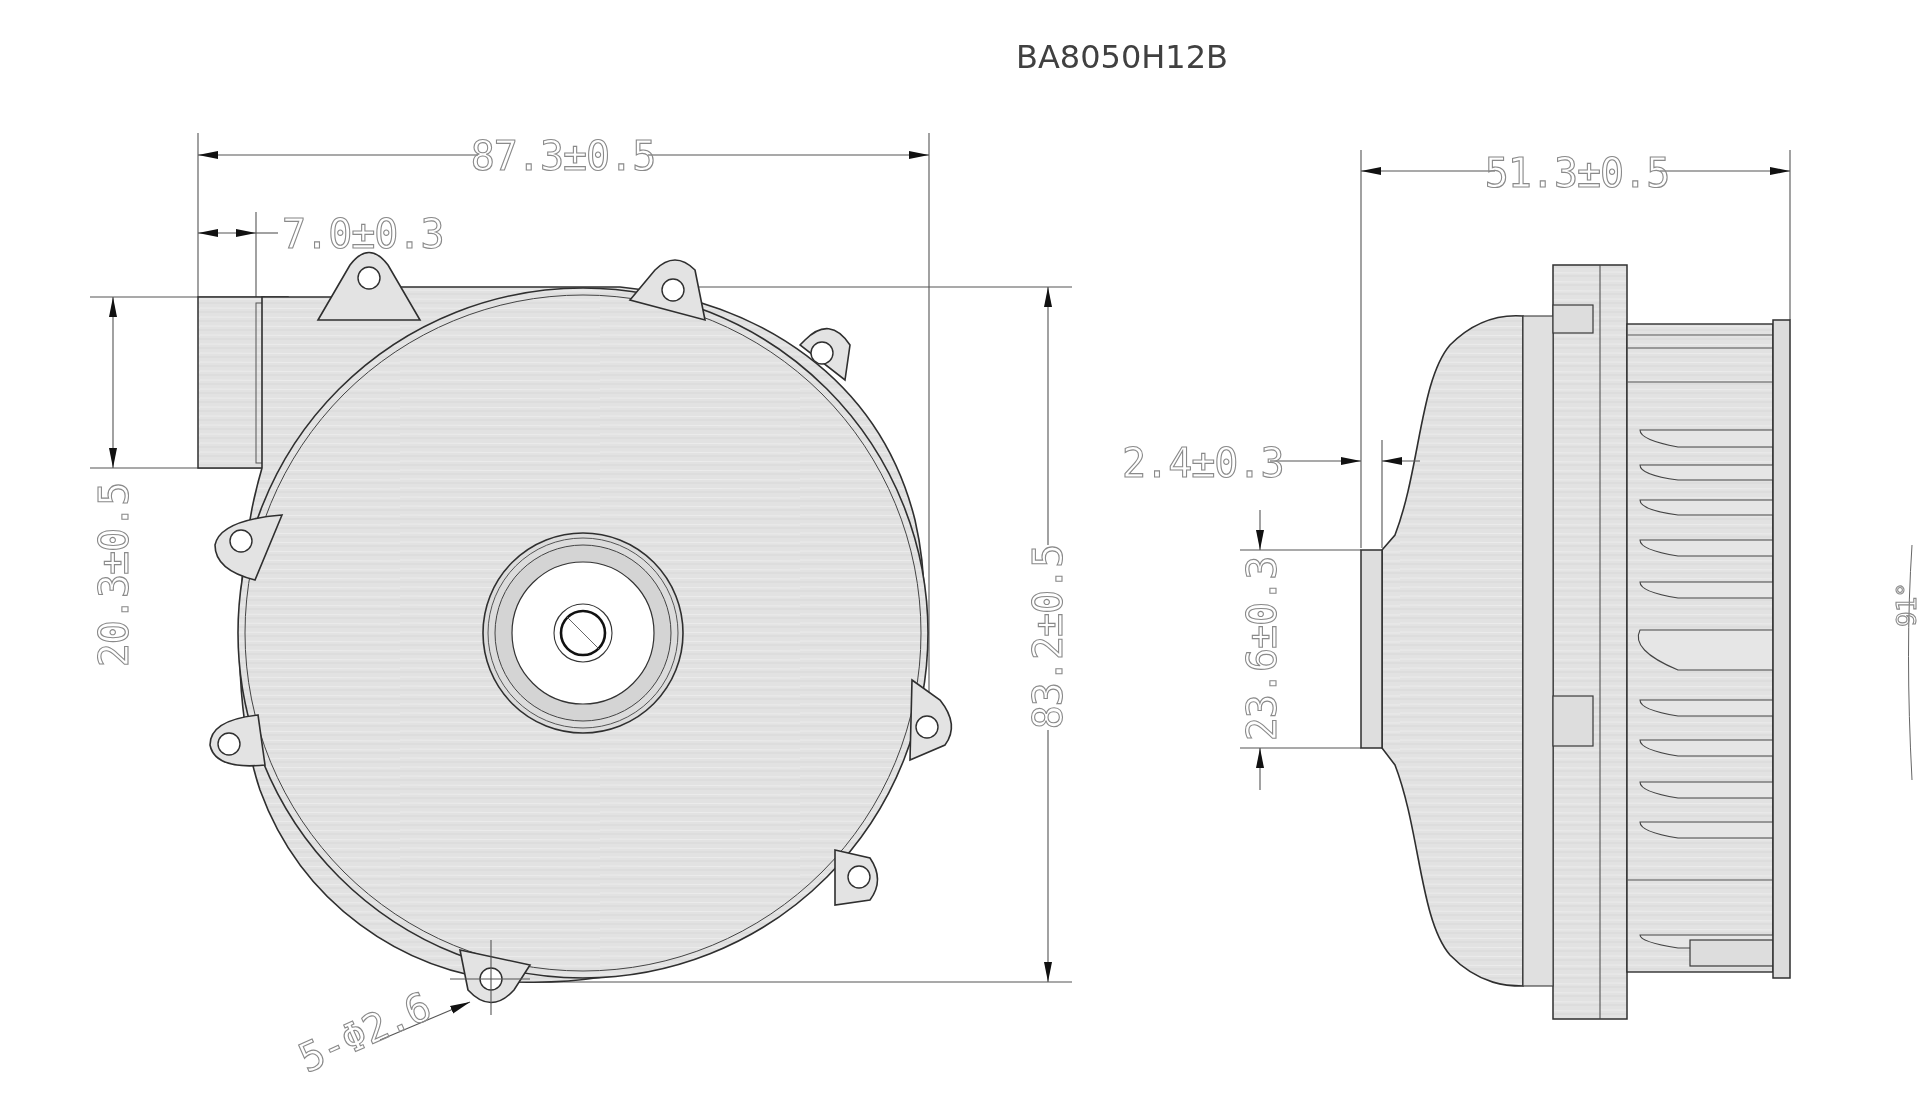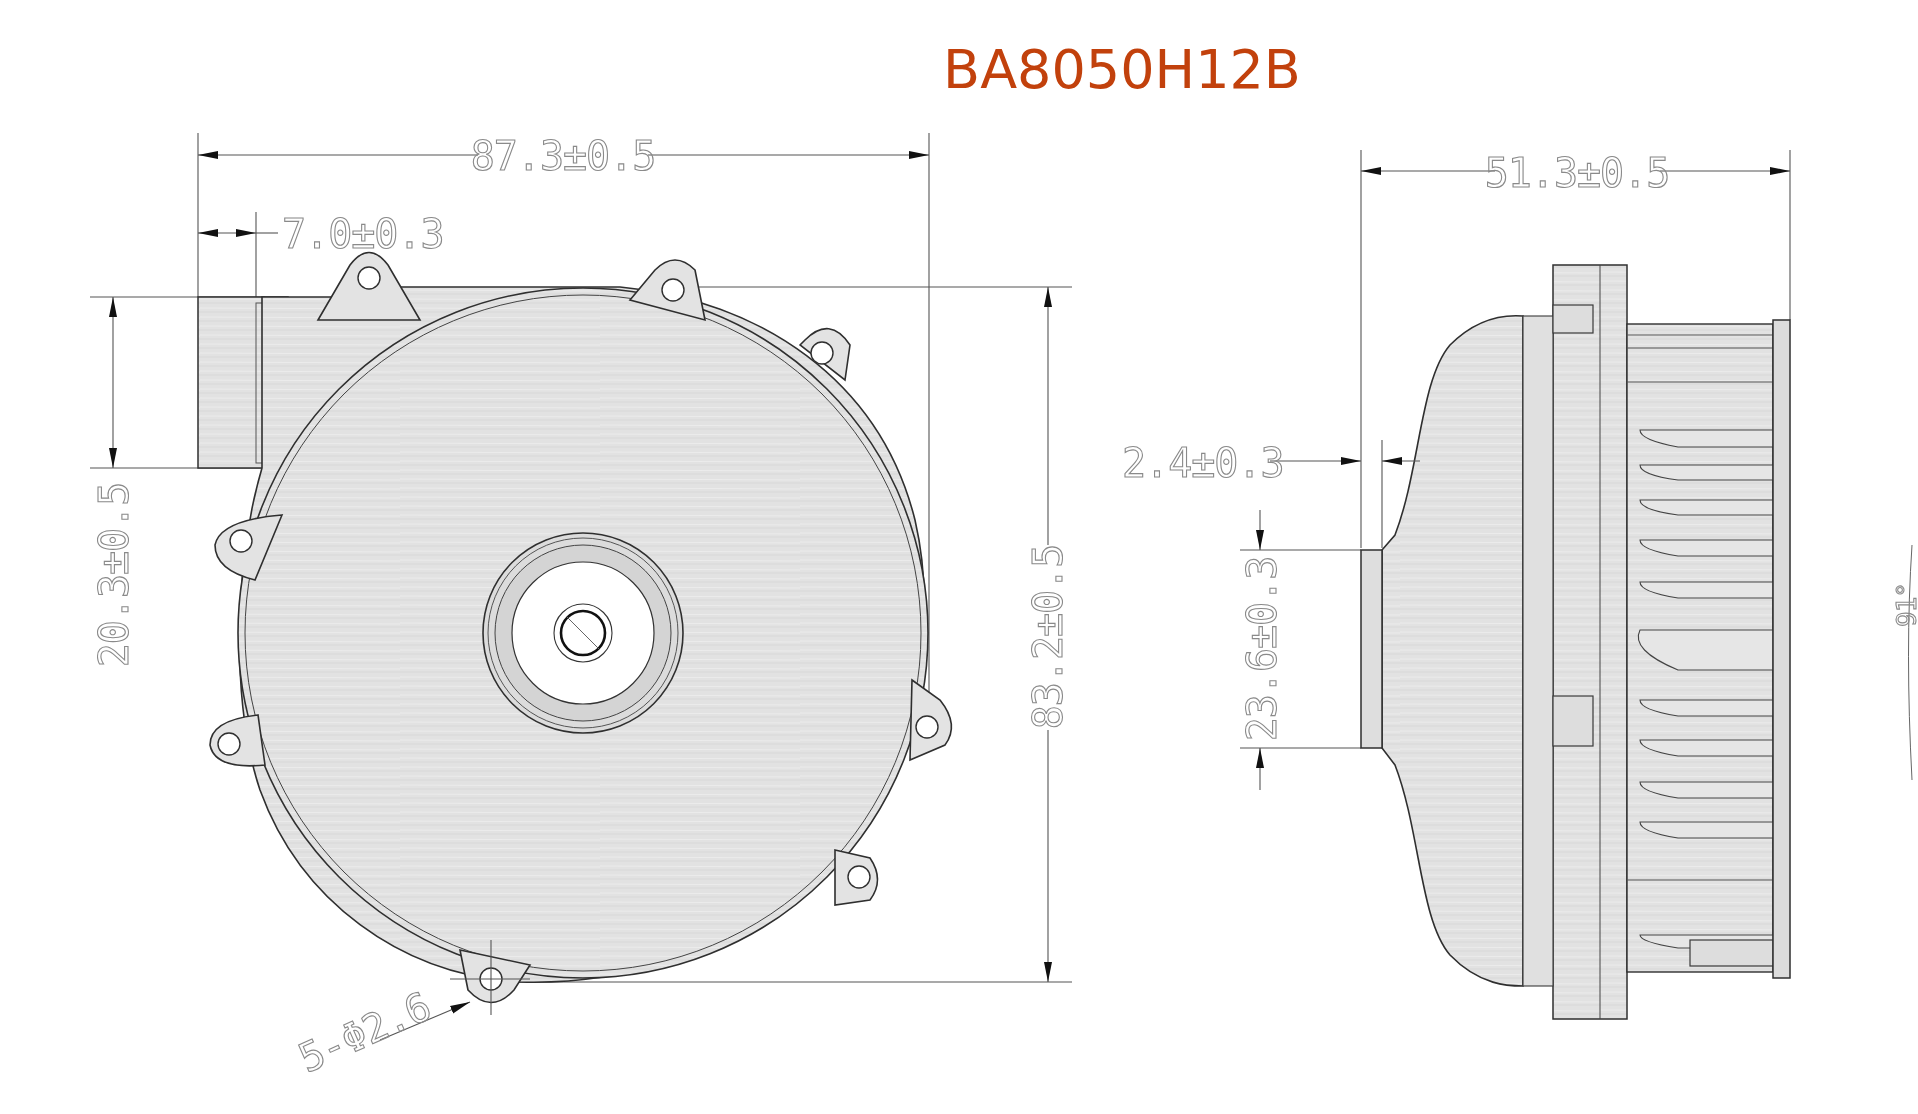--- a/index.html
+++ b/index.html
@@ -1,20 +1,20 @@
 <!DOCTYPE html>
 <html><head>
 <meta charset="utf-8">
 <style>
   html, body { margin: 0; padding: 0; background: #ffffff; }
   body { width: 1918px; height: 1114px; position: relative; overflow: hidden; font-family: "DejaVu Sans", sans-serif; }
   #title {
     position: absolute; left: 0; width: 100%; top: 38px; text-align: center;
     padding-left: 326px; box-sizing: border-box;
-    font-family: "DejaVu Sans", sans-serif; font-size: 54px; color: #c2410c; letter-spacing: 0px;
+    font-family: "DejaVu Sans", sans-serif; font-size: 32px; color: #404040; letter-spacing: 0px;
   }
   svg { position: absolute; left: 0; top: 0; }
   .dimtxt { font-family: "DejaVu Sans Mono", monospace; font-size: 40px; fill: none; stroke: #8a8a8a; stroke-width: 1.1; letter-spacing: -1px; }
   .thin { stroke: #555; stroke-width: 1.1; fill: none; }
   .body { fill: #e3e3e3; stroke: #2f2f2f; stroke-width: 1.6; }
   .body2 { fill: #dddddd; stroke: #3a3a3a; stroke-width: 1.2; }
   .white { fill: #ffffff; stroke: #2f2f2f; stroke-width: 1.4; }
   .fin { fill: #e6e6e6; stroke: #444; stroke-width: 1.1; }
 </style>
 </head>

